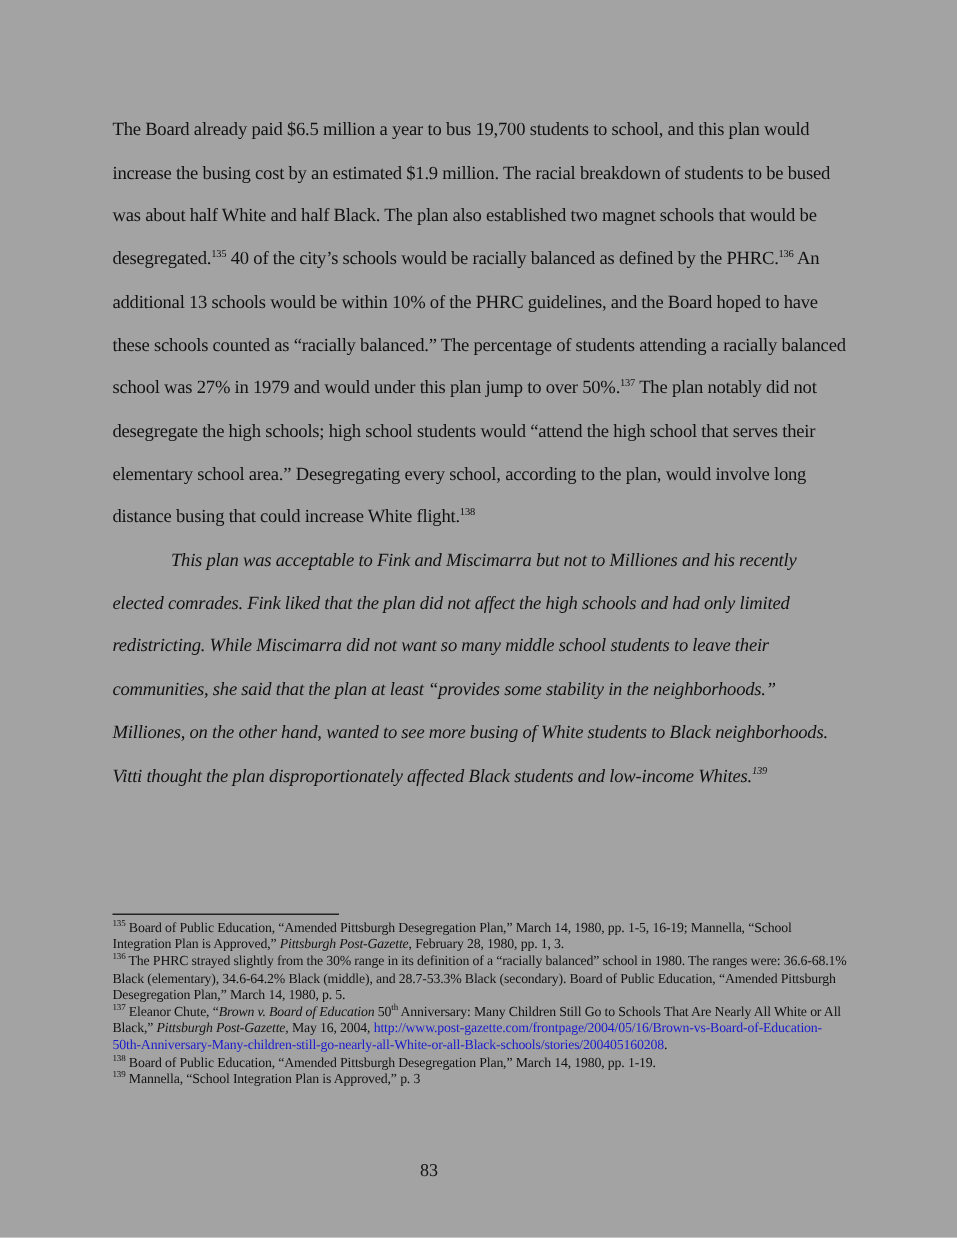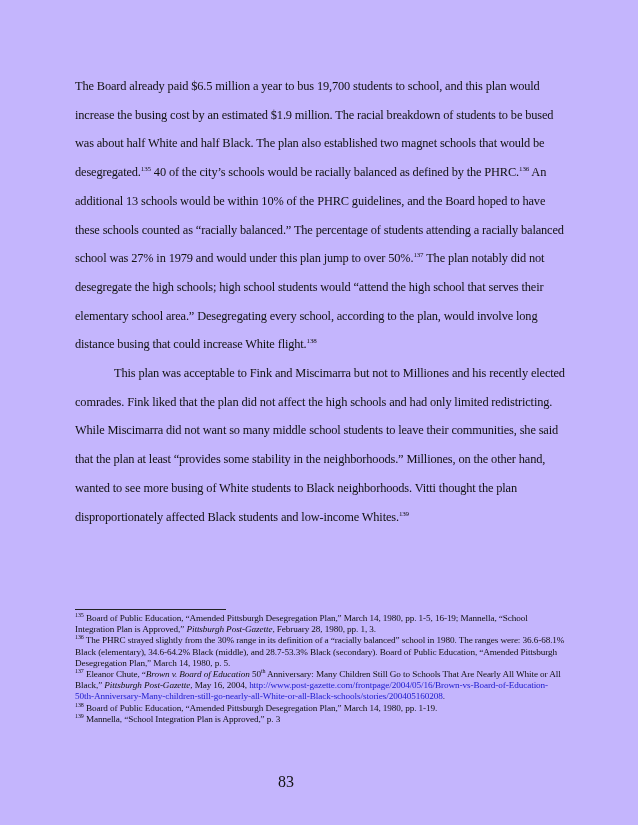--- a/index.html
+++ b/index.html
@@ -1,30 +1,30 @@
 <!DOCTYPE html>
 <html><head>
 <meta charset="utf-8">
 <style>
   html, body { margin:0; padding:0; background:#ffffff; }
   body { width:638px; height:825px; position:relative; overflow:hidden;
          font-family:"Liberation Serif","DejaVu Serif",serif; color:#111; }
-  .page { position:absolute; left:0; top:0; width:638px; height:825px; background:#c4b5fd; }
+  .page { position:absolute; left:0; top:0; width:638px; height:825px; background:#a3a3a3; }
   .body-text { position:absolute; left:75px; top:72px; width:490px;
                font-size:12.4px; line-height:28.7px; letter-spacing:-0.15px; }
   .body-text p { margin:0; text-align:left; }
-  .body-text p.indent { text-indent:39px; }
+  .body-text p.indent { text-indent:39px;font-style:italic; }
   sup { font-size:7px; line-height:0; vertical-align:5px; }
   .fn-sep { position:absolute; left:75px; top:609px; width:151px; height:0; border-top:1px solid #222; }
   .footnotes { position:absolute; left:75px; top:613px; width:490px;
                font-size:9.2px; line-height:11.2px; letter-spacing:-0.1px; }
   .fn { margin:0; }
   .fn sup { font-size:6px; vertical-align:4px; }
   .link { color:#1a1acc; }
-  .page-num { position:absolute; left:0; width:572px; top:773px; text-align:center; font-size:16px; }
+  .page-num { position:absolute; left:0; width:572px; top:773px; text-align:center; font-size:12px; }
 </style>
 </head>
 <body>
 
 <div class="page">
   <div class="body-text">
     <p>The Board already paid $6.5 million a year to bus 19,700 students to school, and this plan would increase the busing cost by an estimated $1.9 million.  The racial breakdown of students to be bused was about half White and half Black.  The plan also established two magnet schools that would be desegregated.<sup>135</sup>  40 of the city’s schools would be racially balanced as defined by the PHRC.<sup>136</sup>  An additional 13 schools would be within 10% of the PHRC guidelines, and the Board hoped to have these schools counted as “racially balanced.”  The percentage of students attending a racially balanced school was 27% in 1979 and would under this plan jump to over 50%.<sup>137</sup>  The plan notably did not desegregate the high schools; high school students would “attend the high school that serves their elementary school area.”  Desegregating every school, according to the plan, would involve long distance busing that could increase White flight.<sup>138</sup></p>
     <p class="indent">This plan was acceptable to Fink and Miscimarra but not to Milliones and his recently elected comrades.  Fink liked that the plan did not affect the high schools and had only limited redistricting.  While Miscimarra did not want so many middle school students to leave their communities, she said that the plan at least “provides some stability in the neighborhoods.”  Milliones, on the other hand, wanted to see more busing of White students to Black neighborhoods.  Vitti thought the plan disproportionately affected Black students and low-income Whites.<sup>139</sup></p>
   </div>
 

